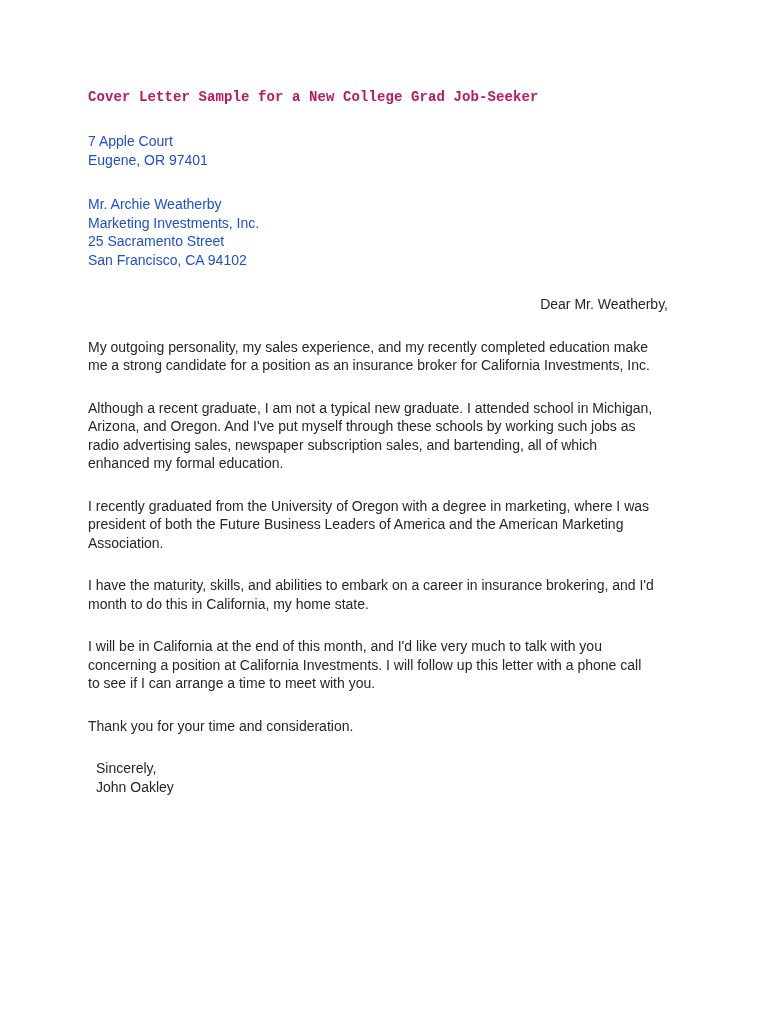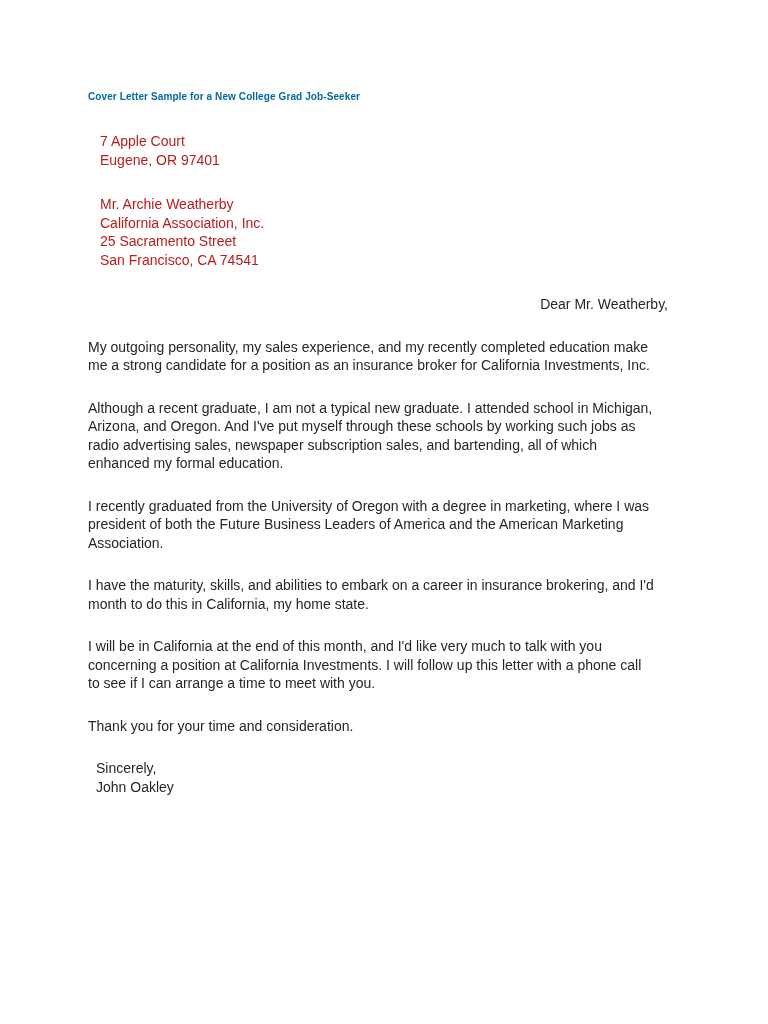--- a/index.html
+++ b/index.html
@@ -22,37 +22,37 @@
     background: #ffffff;
     box-sizing: border-box;
     padding: 88px 100px 0 88px;
   }
 
   .letter {
     width: 580px;
   }
 
   .doc-title {
-    font-size: 10px;
+    font-size: 14px;
     font-weight: bold;
     line-height: 18px;
     letter-spacing: 0.1px;
     margin: 0 0 26px 0;
-    color: #0369a1;
+    color: #be185d;
+    font-family: Liberation Mono, monospace;
   }
 
   .address-block {
     margin: 0 0 26px 0;
   }
 
   .address-line {
     font-size: 14px;
     line-height: 18.5px;
-    color: #b91c1c;
-    margin-left: 12px;
+    color: #1d4ed8;
   }
 
   .salutation {
     font-size: 14px;
     line-height: 18.5px;
     color: #262626;
     margin: 0 0 24px 0;
     text-align: right;
   }
 
@@ -82,23 +82,23 @@
 
     <h1 class="doc-title">Cover Letter Sample for a New College Grad Job-Seeker</h1>
 
     <div class="address-block">
       <div class="address-line">7 Apple Court</div>
       <div class="address-line">Eugene, OR 97401</div>
     </div>
 
     <div class="address-block">
       <div class="address-line">Mr. Archie Weatherby</div>
-      <div class="address-line">California Association, Inc.</div>
+      <div class="address-line">Marketing Investments, Inc.</div>
       <div class="address-line">25 Sacramento Street</div>
-      <div class="address-line">San Francisco, CA 74541</div>
+      <div class="address-line">San Francisco, CA 94102</div>
     </div>
 
     <p class="salutation">Dear Mr. Weatherby,</p>
 
     <p class="body-paragraph">My outgoing personality, my sales experience, and my recently completed education make me a strong candidate for a position as an insurance broker for California Investments, Inc.</p>
     <p class="body-paragraph">Although a recent graduate, I am not a typical new graduate. I attended school in Michigan, Arizona, and Oregon. And I've put myself through these schools by working such jobs as radio advertising sales, newspaper subscription sales, and bartending, all of which enhanced my formal education.</p>
     <p class="body-paragraph">I recently graduated from the University of Oregon with a degree in marketing, where I was president of both the Future Business Leaders of America and the American Marketing Association.</p>
     <p class="body-paragraph">I have the maturity, skills, and abilities to embark on a career in insurance brokering, and I'd month to do this in California, my home state.</p>
     <p class="body-paragraph">I will be in California at the end of this month, and I'd like very much to talk with you concerning a position at California Investments. I will follow up this letter with a phone call to see if I can arrange a time to meet with you.</p>
     <p class="body-paragraph">Thank you for your time and consideration.</p>

